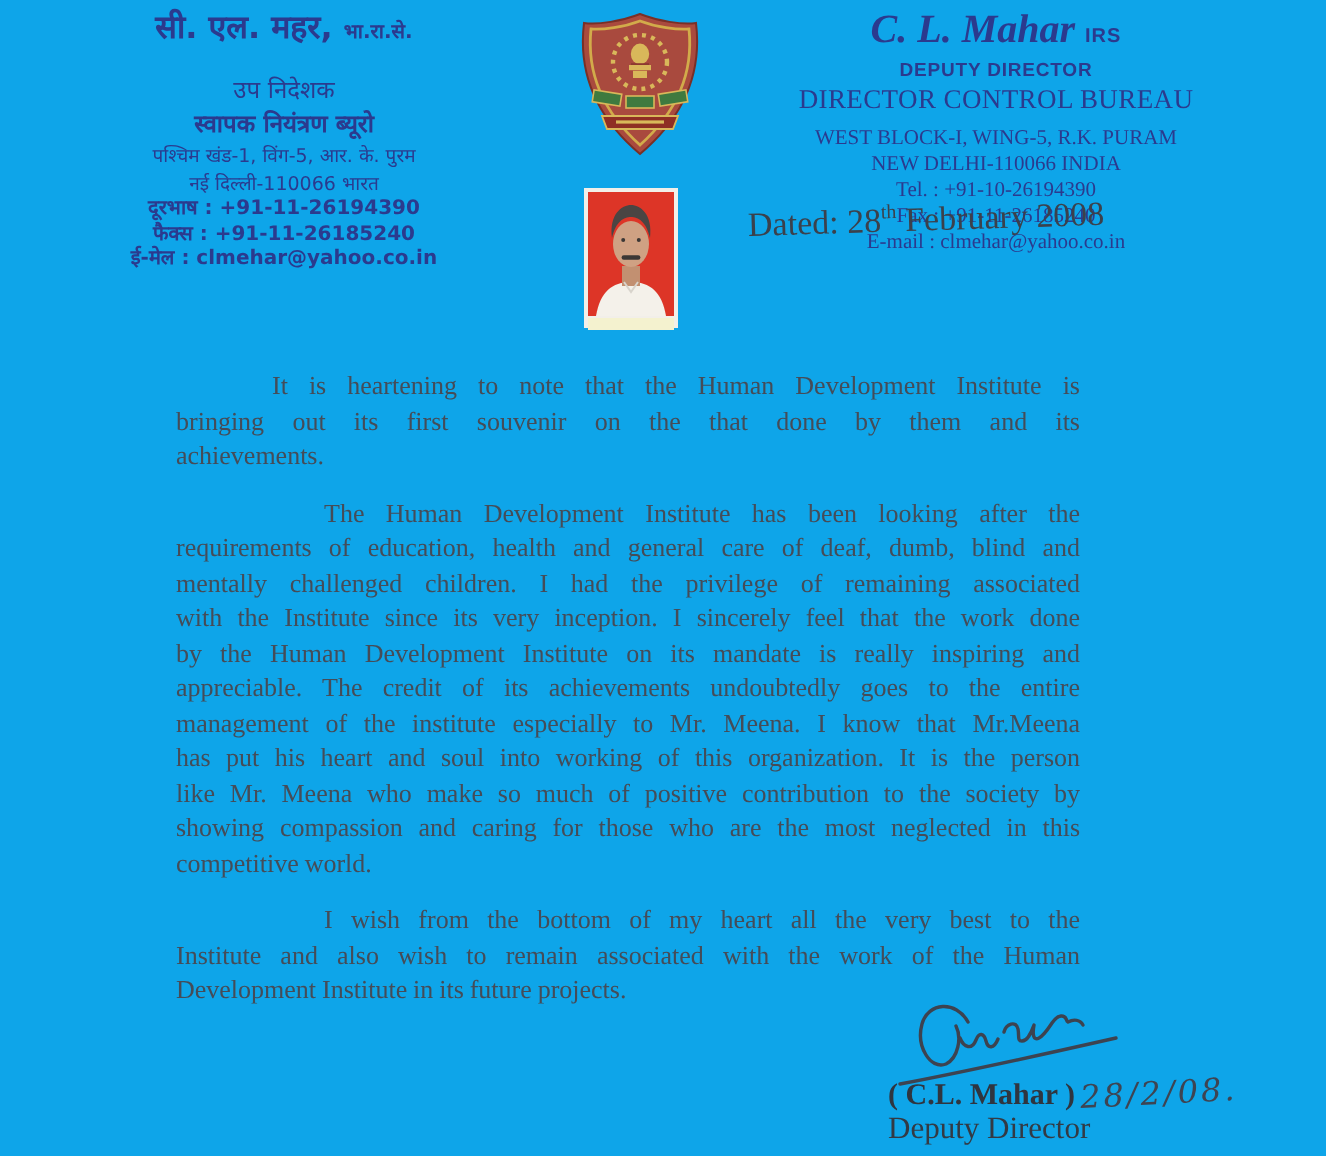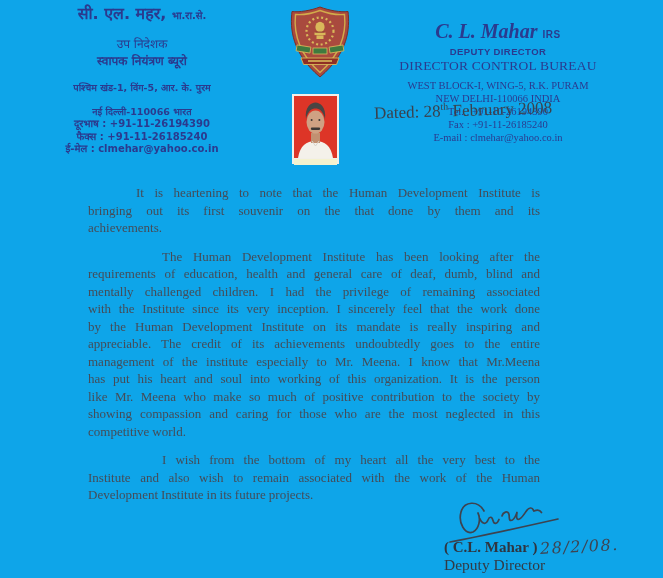--- a/index.html
+++ b/index.html
@@ -9,25 +9,25 @@
   }
   
   .lh-left{
     position:absolute;left:36px;top:4px;width:212px;text-align:center;
     color:#2b3a8e;font-family:"DejaVu Sans", sans-serif;
   }
   .lh-left .h-name{font-size:16px;font-weight:bold;line-height:20px;}
   .lh-left .h-name-suffix{font-size:10px;font-weight:bold;}
   .lh-left .h-title{font-size:12px;font-weight:normal;line-height:15px;margin-top:11px;}
   .lh-left .h-org{font-size:12px;font-weight:bold;line-height:17px;margin-top:1px;}
-  .lh-left .h-addr{font-size:9.5px;line-height:12px;margin-top:12px;font-weight:bold;}
+  .lh-left .h-addr{font-size:9.5px;line-height:12px;margin-top:2px;font-weight:normal;}
   .lh-left .h-contact{font-size:10px;line-height:12.5px;font-weight:bold;}
   
   .lh-right{
-    position:absolute;left:376px;top:20px;width:244px;text-align:center;color:#2b3a8e;
+    position:absolute;left:376px;top:4px;width:244px;text-align:center;color:#2b3a8e;
   }
   .lh-right .e-name{font-size:20px;font-style:italic;font-weight:bold;
     font-family:"Liberation Serif", serif;line-height:23px;}
   .lh-right .e-name-suffix{font-size:10px;font-style:normal;font-weight:bold;
     font-family:"Liberation Sans", sans-serif;letter-spacing:.5px;}
   .lh-right .e-title{font-size:9.5px;font-weight:bold;letter-spacing:.4px;
     font-family:"Liberation Sans", sans-serif;line-height:12px;}
   .lh-right .e-org{font-size:13.5px;line-height:16px;letter-spacing:.2px;}
   .lh-right .e-addr{font-size:10.5px;line-height:13px;margin-top:5px;}
   .lh-right .e-contact{font-size:10.5px;line-height:13px;}

